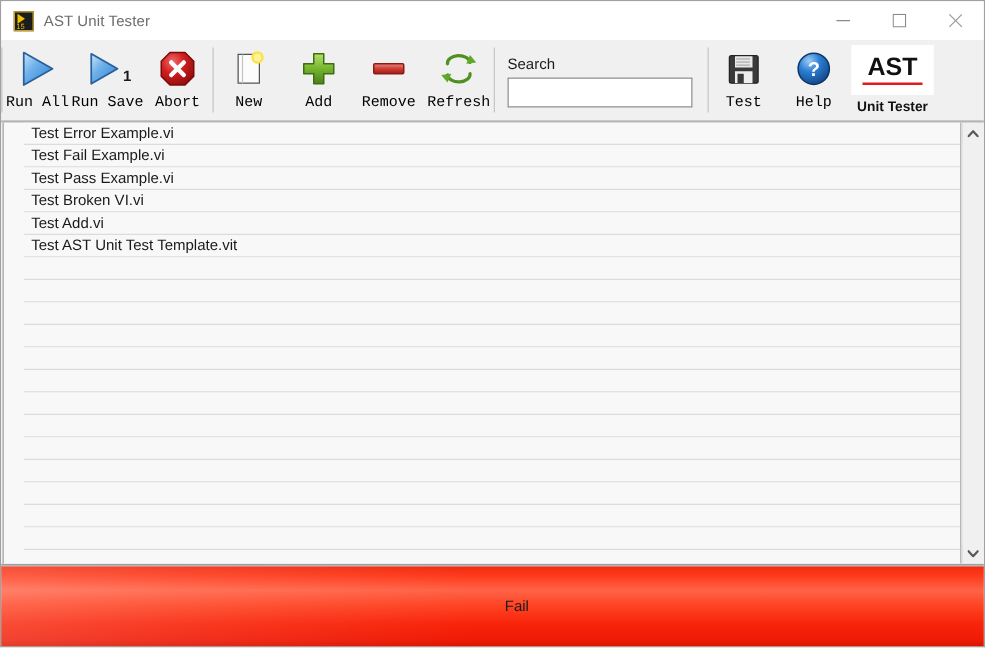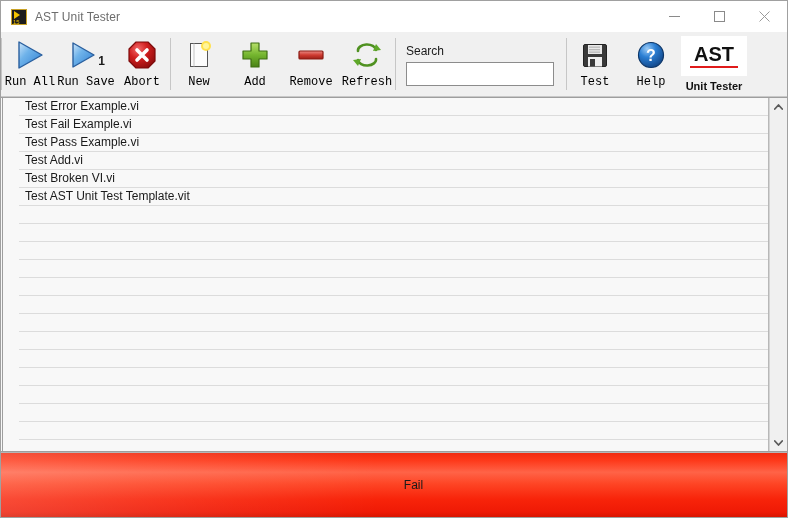--- a/index.html
+++ b/index.html
@@ -550,22 +550,22 @@
     </div>
 
   </div>
 
   <div class="list-area">
     <div class="list-inner">
       <div class="list-rows" id="list-rows">
           <div class="list-row">Test Error Example.vi</div>
           <div class="list-row">Test Fail Example.vi</div>
           <div class="list-row">Test Pass Example.vi</div>
+          <div class="list-row">Test Broken VI.vi</div>
           <div class="list-row">Test Add.vi</div>
-          <div class="list-row">Test Broken VI.vi</div>
           <div class="list-row">Test AST Unit Test Template.vit</div>
           <div class="list-row"></div>
           <div class="list-row"></div>
           <div class="list-row"></div>
           <div class="list-row"></div>
           <div class="list-row"></div>
           <div class="list-row"></div>
           <div class="list-row"></div>
           <div class="list-row"></div>
           <div class="list-row"></div>

